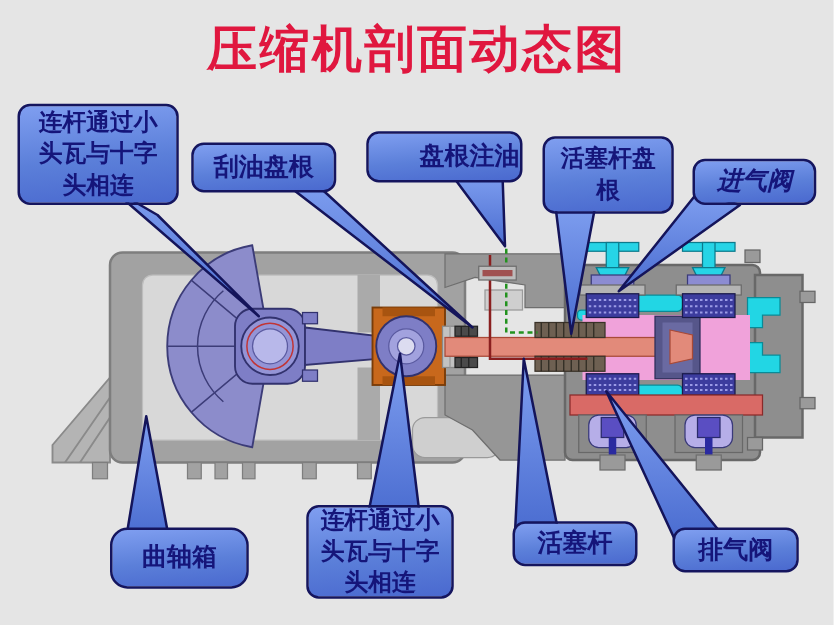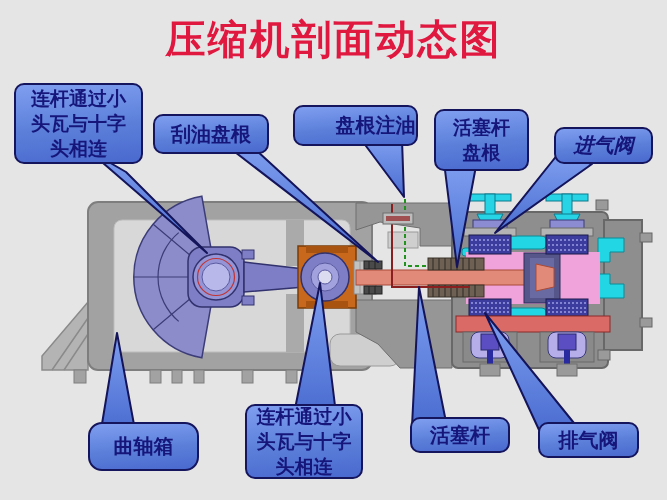--- a/index.html
+++ b/index.html
@@ -185,20 +185,20 @@
       <polygon points="101,430 135,430 117,333"></polygon>
       <polygon points="294,414 336,414 320,283"></polygon>
       <polygon points="412,426 446,422 419,287"></polygon>
       <polygon points="540,432 578,428 485,313"></polygon>
     </g>
   </svg>
 
   <div class="callout" style="left:14px;top:83px;width:129px;height:81px;font-size:19px;padding:2px 12px;">连杆通过小头瓦与十字头相连</div>
   <div class="callout" style="left:153px;top:114px;width:116px;height:40px;font-size:20px;">刮油盘根</div>
   <div class="callout" style="left:293px;top:105px;width:125px;height:41px;font-size:20px;padding-left:40px;">盘根注油</div>
-  <div class="callout" style="left:434px;top:109px;width:95px;height:62px;font-size:19px;padding:20px 12px;">活塞杆盘根</div>
+  <div class="callout" style="left:434px;top:109px;width:105px;height:62px;font-size:19px;padding:20px 12px;">活塞杆盘根</div>
   <div class="callout" style="left:554px;top:127px;width:99px;height:37px;font-size:20px;font-style:italic;">进气阀</div>
   <div class="callout" style="left:88px;top:422px;width:111px;height:49px;font-size:20px;border-radius:14px;">曲轴箱</div>
   <div class="callout" style="left:233px;top:404px;width:118px;height:75px;font-size:19px;padding:2px 6px;margin-left:12px;">连杆通过小头瓦与十字头相连</div>
   <div class="callout" style="left:410px;top:417px;width:100px;height:36px;font-size:20px;">活塞杆</div>
   <div class="callout" style="left:538px;top:422px;width:101px;height:36px;font-size:20px;">排气阀</div>
 
 </div>
 
 </body></html>

